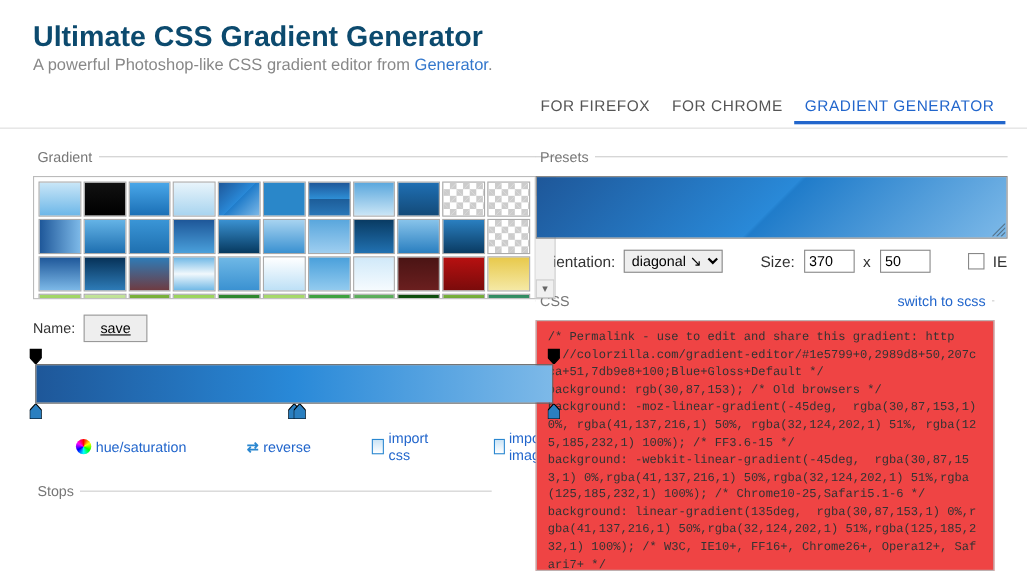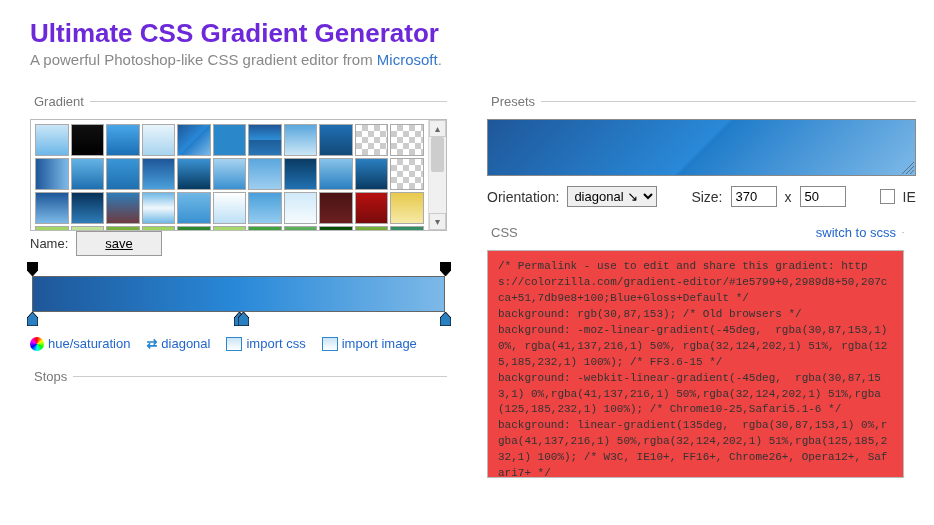--- a/index.html
+++ b/index.html
@@ -4,48 +4,48 @@
 <style>
   body {
     font-family: Arial, Helvetica, sans-serif;
     font-size: 13px;
     margin: 0;
     color: #333;
     background: #fff;
   }
   .container { width: 934px; }
   .header { padding: 18px 30px 8px 30px; }
-  .title { font-size: 26px; font-weight: bold; color: #6d28d9; margin: 0; }
+  .title { font-size: 26px; font-weight: bold; color: #0c4a6e; margin: 0; }
   .subtitle { font-size: 15px; color: #888; margin-top: 2px; }
   .subtitle a { color: #3377cc; text-decoration: none; }
   .tabs { text-align: right; padding: 8px 20px 4px 0; border-bottom: 1px solid #ddd; font-size: 14px; }
   .tab { display: inline-block; padding: 4px 10px 6px 10px; color: #555; letter-spacing: 0.5px; cursor: pointer; }
   .tab.active { color: #2266cc; border-bottom: 3px solid #2266cc; margin-bottom: -1px; }
   .main { display: flex; padding: 18px 30px; gap: 40px; }
   .col { flex: 1; min-width: 0; }
   fieldset { border: 1px solid #ccc; border-left: none; border-right: none; border-bottom: none; padding: 10px 0 0 0; margin: 0 0 18px 0; }
   legend { color: #777; font-size: 13px; padding: 0 6px 0 4px; }
   .presets-box { border: 1px solid #bbb; height: 110px; display: flex; }
   .swatch-grid { flex: 1; padding: 4px; display: grid; grid-template-columns: repeat(11, 1fr); gap: 2px; overflow: hidden; }
   .swatch { height: 30px; border: 1px solid #aaa; cursor: pointer; }
   .scrollbar { width: 17px; background: #f0f0f0; border-left: 1px solid #ddd; position: relative; }
   .scroll-btn { height: 17px; background: #f0f0f0; text-align: center; line-height: 15px; font-size: 10px; color: #666; border: 1px solid #ccc; box-sizing: border-box; cursor: pointer; }
   .scroll-btn.down { position: absolute; bottom: 0; left: 0; right: 0; }
   .scroll-thumb { position: absolute; top: 17px; left: 2px; right: 2px; height: 35px; background: #cdcdcd; border-radius: 2px; }
-  .name-row { display: flex; align-items: center; gap: 8px; }
+  .name-row { display: flex; align-items: center; gap: 8px; margin-top: 14px; }
   .name-row input[type=text] { flex: 1; border: 1px solid #888; padding: 3px 6px; font-size: 14px; height: 20px; }
-  .btn { background: #eee; border: 1px solid #999; padding: 4px 28px; font-size: 13px; cursor: pointer; text-decoration: underline; }
+  .btn { background: #eee; border: 1px solid #999; padding: 4px 14px; font-size: 13px; cursor: pointer; text-decoration: underline; }
   .slider-area { position: relative; margin: 20px 2px 10px 2px; }
   .slider-bar { height: 34px; border: 1px solid #666; background: linear-gradient(90deg, #1e5799 0%, #2989d8 50%, #7db9e8 100%); }
   .handle-top, .handle-bot { position: absolute; width: 11px; height: 14px; }
   .handle-top { top: -14px; }
   .handle-top svg, .handle-bot svg { display: block; }
   .handle-bot { bottom: -14px; }
   .actions { display: flex; gap: 16px; margin-top: 24px; font-size: 13px; }
-  .action { color: #2266cc; cursor: pointer; display: flex; align-items: center; gap: 4px; }
+  .action { color: #2266cc; cursor: pointer; display: flex; align-items: center; gap: 4px; margin-left: 39px; }
   .icon-circle { width: 14px; height: 14px; border-radius: 50%; }
   .preview-box { height: 55px; border: 1px solid #888; background: linear-gradient(135deg, #1e5799 0%, #2989d8 50%, #207cca 51%, #7db9e8 100%); position: relative; }
   .resize-grip { position: absolute; right: 1px; bottom: 1px; width: 12px; height: 12px; opacity: 0.5; }
   .opts-row { display: flex; align-items: center; gap: 8px; margin-top: 10px; font-size: 14px; }
   .opts-row select { font-size: 13px; border: 1px solid #888; padding: 1px 2px; }
   .mini-input { width: 36px; border: 1px solid #888; padding: 2px 4px; font-size: 13px; text-align: left; }
   .cb { width: 13px; height: 13px; border: 1px solid #888; display: inline-block; cursor: pointer; }
   .css-box { border: 1px solid #bbb; padding: 8px 10px; font-family: "Courier New", monospace; font-size: 11px; line-height: 1.45; background: #ef4444; height: 210px; overflow: hidden; white-space: pre-wrap; word-break: break-all; }
   .legend-flex { width: 100%; display: flex; justify-content: space-between; align-items: flex-end; }
   .switch-link { color: #2266cc; font-size: 13px; cursor: pointer; }
@@ -59,24 +59,25 @@
   }
 </style>
 </head>
 <body>
 
 <div class="container">
 
   <div class="header">
     <div class="title">Ultimate CSS Gradient Generator</div>
     <div class="subtitle">
-      <span>A powerful Photoshop-like CSS gradient editor from </span><a href="#">Microsoft</a><span>.</span>
+      <span>A powerful Photoshop-like CSS gradient editor from </span><a href="#">Generator</a><span>.</span>
     </div>
   </div>
 
+  <div class="tabs" id="tab-bar"><span class="tab">FOR FIREFOX</span><span class="tab">FOR CHROME</span><span class="tab active">GRADIENT GENERATOR</span></div>
 
   <div class="main">
 
     <div class="col">
       <fieldset>
         <legend>Gradient</legend>
         <div class="presets-box">
           <div class="swatch-grid" id="swatch-grid">
               <div class="swatch" style="background: linear-gradient(rgb(201, 230, 247), rgb(109, 183, 232));"></div>
               <div class="swatch" style="background: linear-gradient(rgb(17, 17, 17), rgb(0, 0, 0));"></div>
@@ -178,21 +179,21 @@
               </svg>
             </div>
           </div>
         <div class="actions">
           <span class="action">
             <span class="icon-circle" style="background:conic-gradient(red,yellow,lime,cyan,blue,magenta,red)"></span>
             <span>hue/saturation</span>
           </span>
           <span class="action">
             <span style="color:#2a87d0;font-weight:bold">⇄</span>
-            <span>diagonal</span>
+            <span>reverse</span>
           </span>
           <span class="action">
             <span style="width:14px;height:12px;border:1px solid #2a87d0;display:inline-block;background:linear-gradient(#cbe4f6,#fff)"></span>
             <span>import css</span>
           </span>
           <span class="action">
             <span style="width:14px;height:12px;border:1px solid #2a87d0;display:inline-block;background:linear-gradient(#cbe4f6,#fff)"></span>
             <span>import image</span>
           </span>
         </div>

